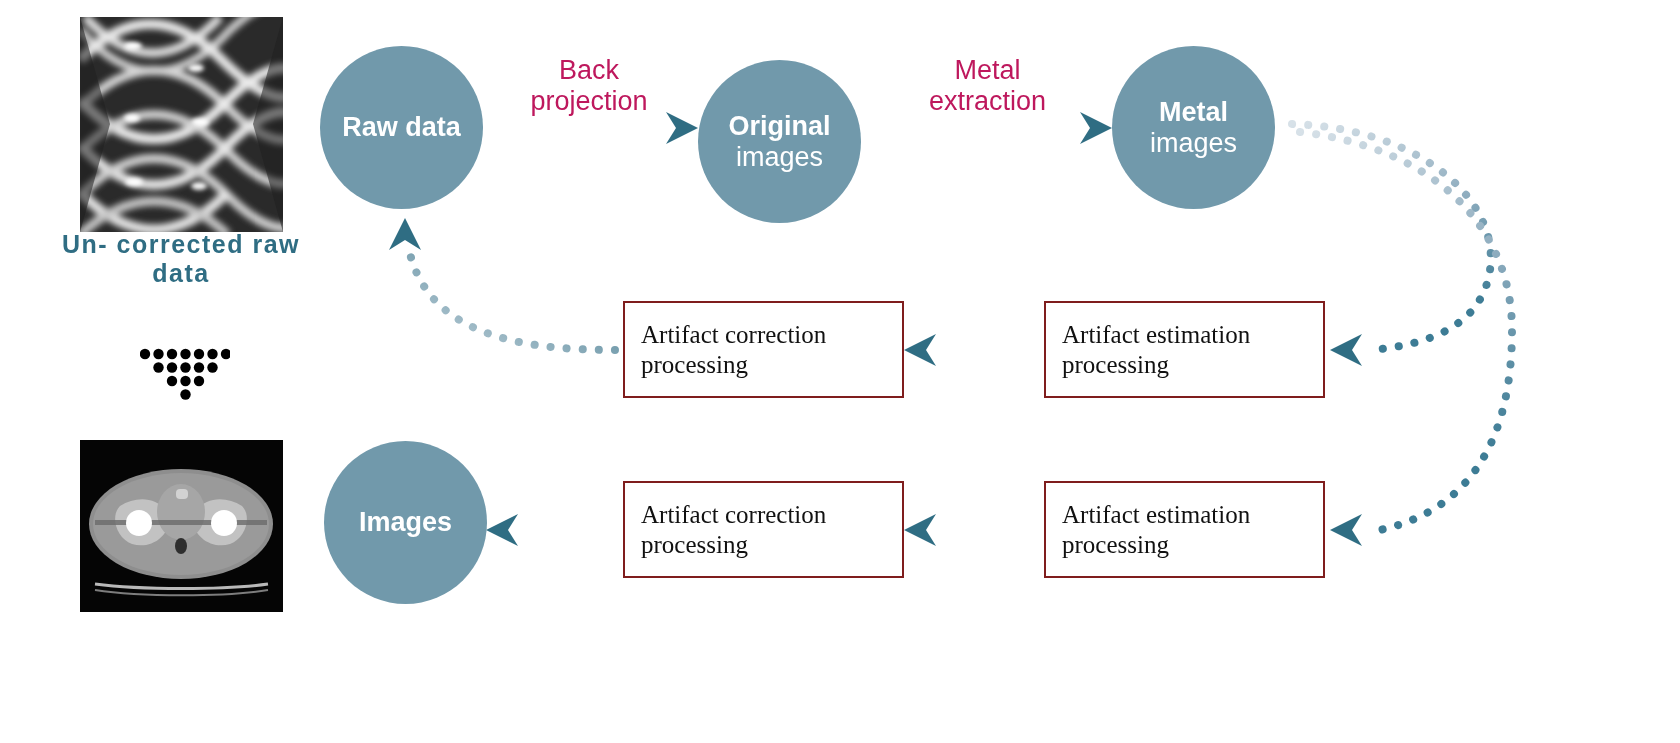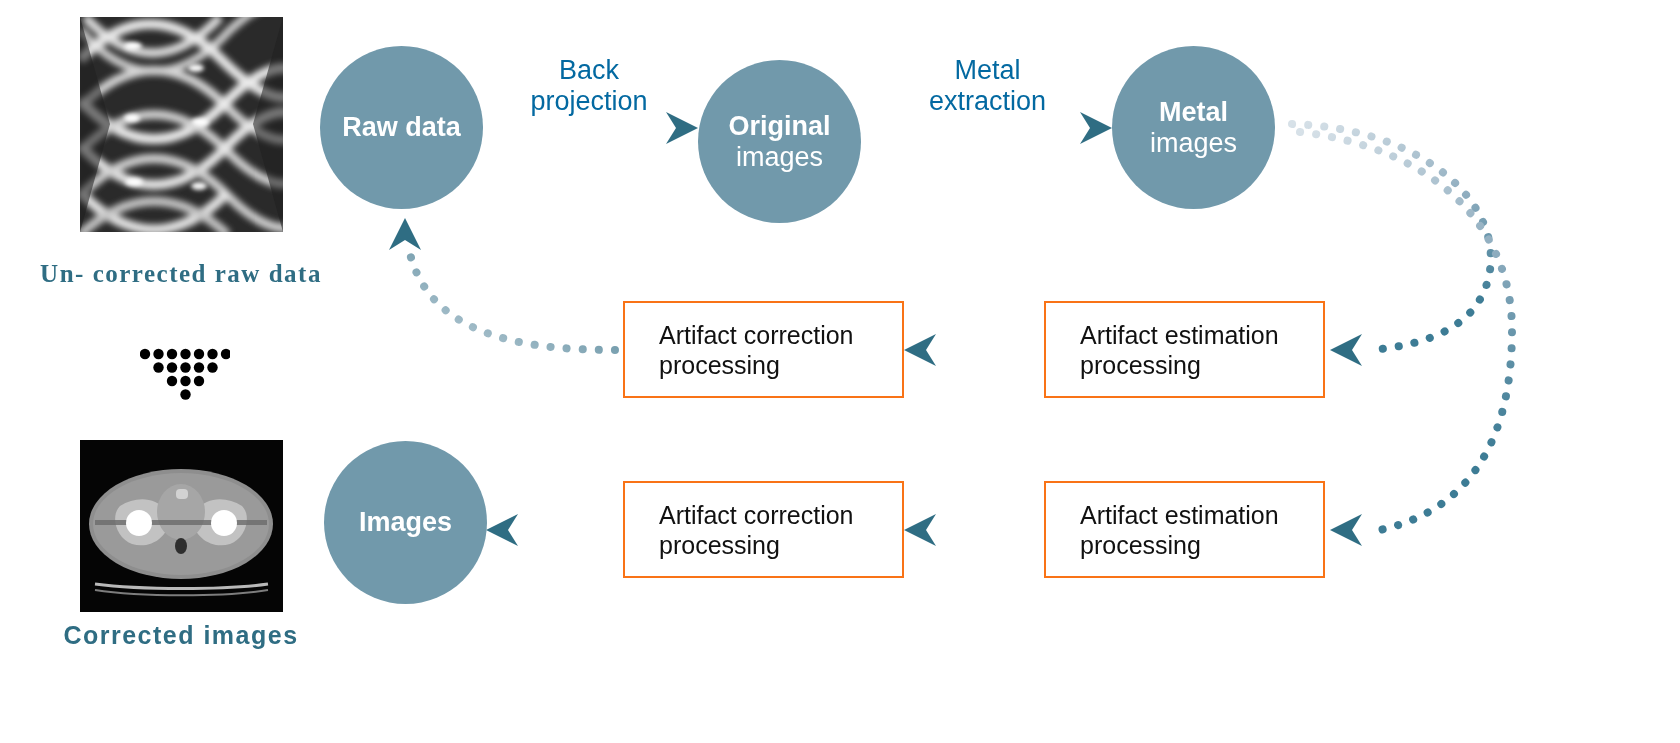--- a/index.html
+++ b/index.html
@@ -30,21 +30,21 @@
     position: absolute;
     width: 300px;
     text-align: center;
     color: #2f6d83;
     font-weight: bold;
     font-size: 25px;
     line-height: 29px;
     letter-spacing: 1.5px;
     font-family: "Liberation Sans", sans-serif;
   }
-  #caption-raw { left: 31px; top: 259px; font-family: Liberation Serif, serif; }
+  #caption-raw { left: 31px; top: 230px; }
   #caption-corrected { left: 31px; top: 621px; }
 
   
   #dot-triangle {
     position: absolute;
     left: 140px;
     top: 348px;
     width: 90px;
     height: 60px;
   }
@@ -67,43 +67,43 @@
   .node-line-light  { font-weight: normal; font-size: 27px; }
 
   #node-raw-data      { left: 320px;  top: 46px;  width: 163px; height: 163px; }
   #node-original      { left: 698px;  top: 60px;  width: 163px; height: 163px; }
   #node-metal         { left: 1112px; top: 46px;  width: 163px; height: 163px; }
   #node-images        { left: 324px;  top: 441px; width: 163px; height: 163px; }
 
   
   .edge-label {
     position: absolute;
-    color: #0369a1;
+    color: #be185d;
     font-size: 27px;
     line-height: 31px;
     text-align: center;
     font-family: "Liberation Sans", sans-serif;
     white-space: pre-line;
   }
   #label-back-projection { left: 489px;  top: 55px;  width: 200px; }
   #label-metal-extraction{ left: 880px;  top: 55px;  width: 215px; }
 
   
   .proc-box {
     position: absolute;
-    border: 2px solid #f97316;
+    border: 2px solid #7f1d1d;
     background: #ffffff;
     color: #111111;
     font-size: 25px;
     line-height: 30px;
     display: flex;
     align-items: center;
-    padding-left: 34px;
+    padding-left: 16px;
     box-sizing: border-box;
-    font-family: Liberation Sans, sans-serif;
+    font-family: Liberation Serif, serif;
     white-space: pre-line;
   }
   #box-correction-top    { left: 623px;  top: 301px; width: 281px; height: 97px; }
   #box-estimation-top    { left: 1044px; top: 301px; width: 281px; height: 97px; }
   #box-correction-bottom { left: 623px;  top: 481px; width: 281px; height: 97px; }
   #box-estimation-bottom { left: 1044px; top: 481px; width: 281px; height: 97px; }
 </style>
 </head>
 <body>
 
@@ -260,22 +260,20 @@
       <circle cx="32" cy="33" r="5.2"></circle>
         <circle cx="45.5" cy="33" r="5.2"></circle>
       <circle cx="59" cy="33" r="5.2"></circle>
       <circle cx="45.5" cy="46.5" r="5.2"></circle>
     </g>
   </svg>
 
   <div class="thumb-caption" id="caption-raw">Un- corrected
 raw data</div>
 
-  <div class="thumb-caption" id="caption-corrected">Corrected
-images</div>
 
   <div class="node-circle" id="node-raw-data">
     <span class="node-line-strong">Raw data</span>
   </div>
 
   <div class="node-circle" id="node-original">
     <span class="node-line-strong">Original</span>
     <span class="node-line-light">images</span>
   </div>
 

